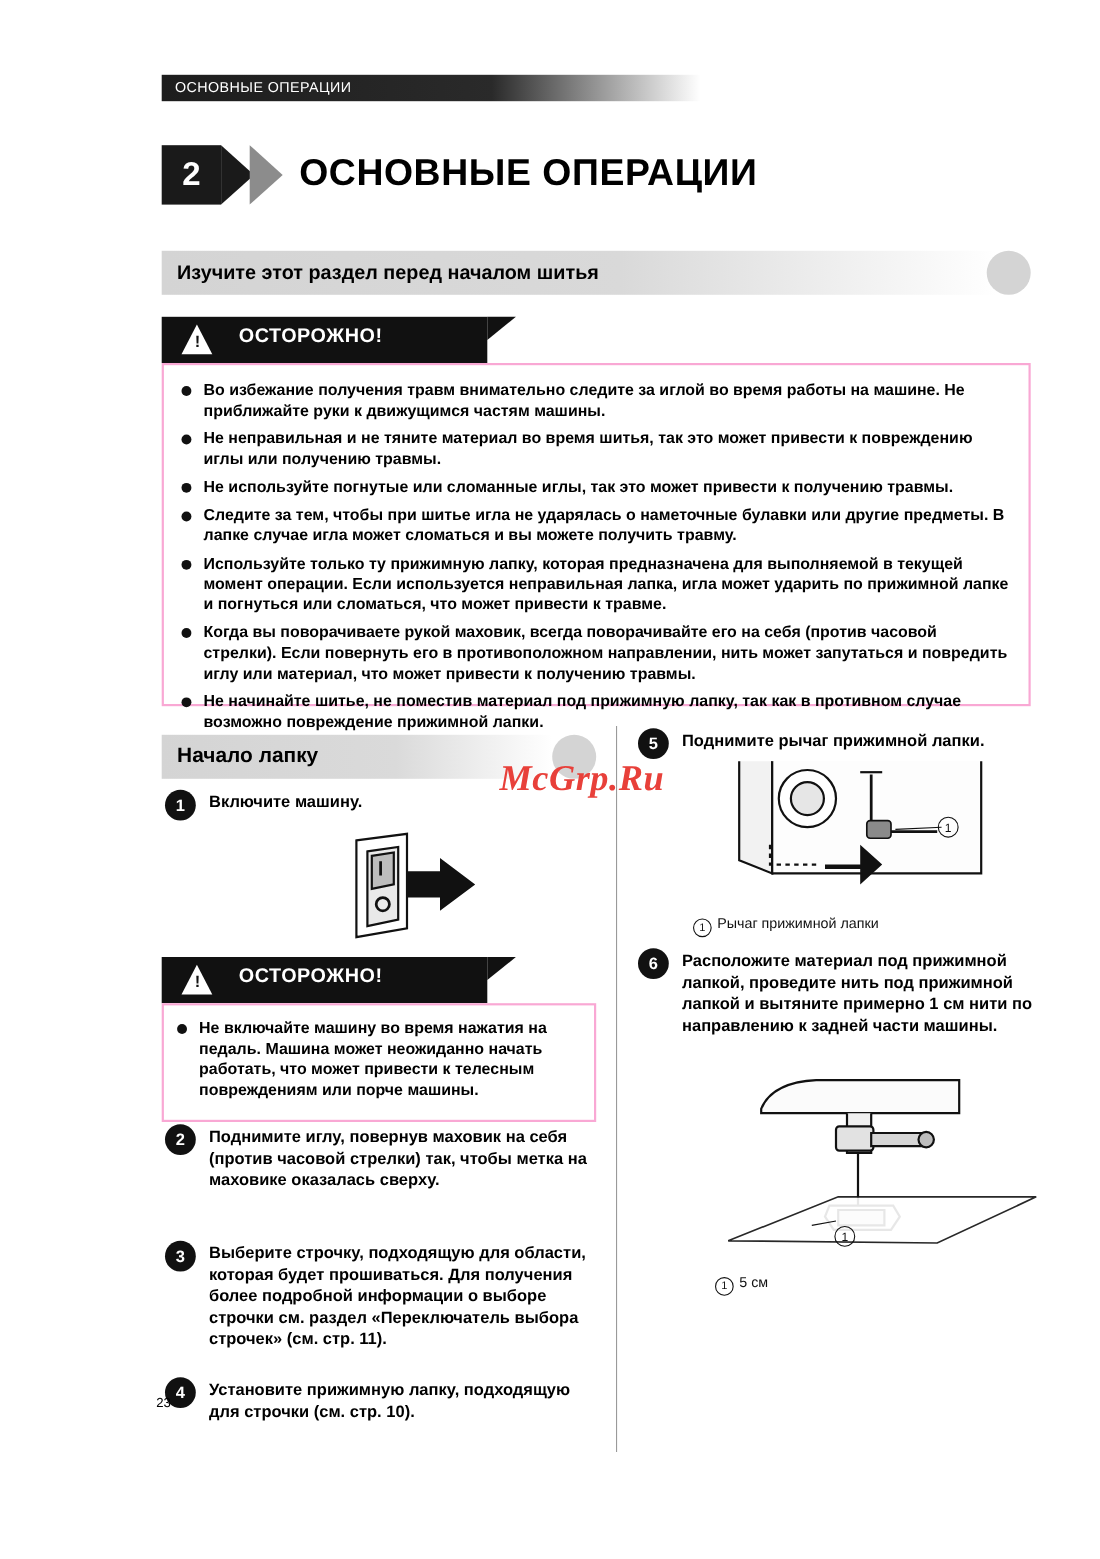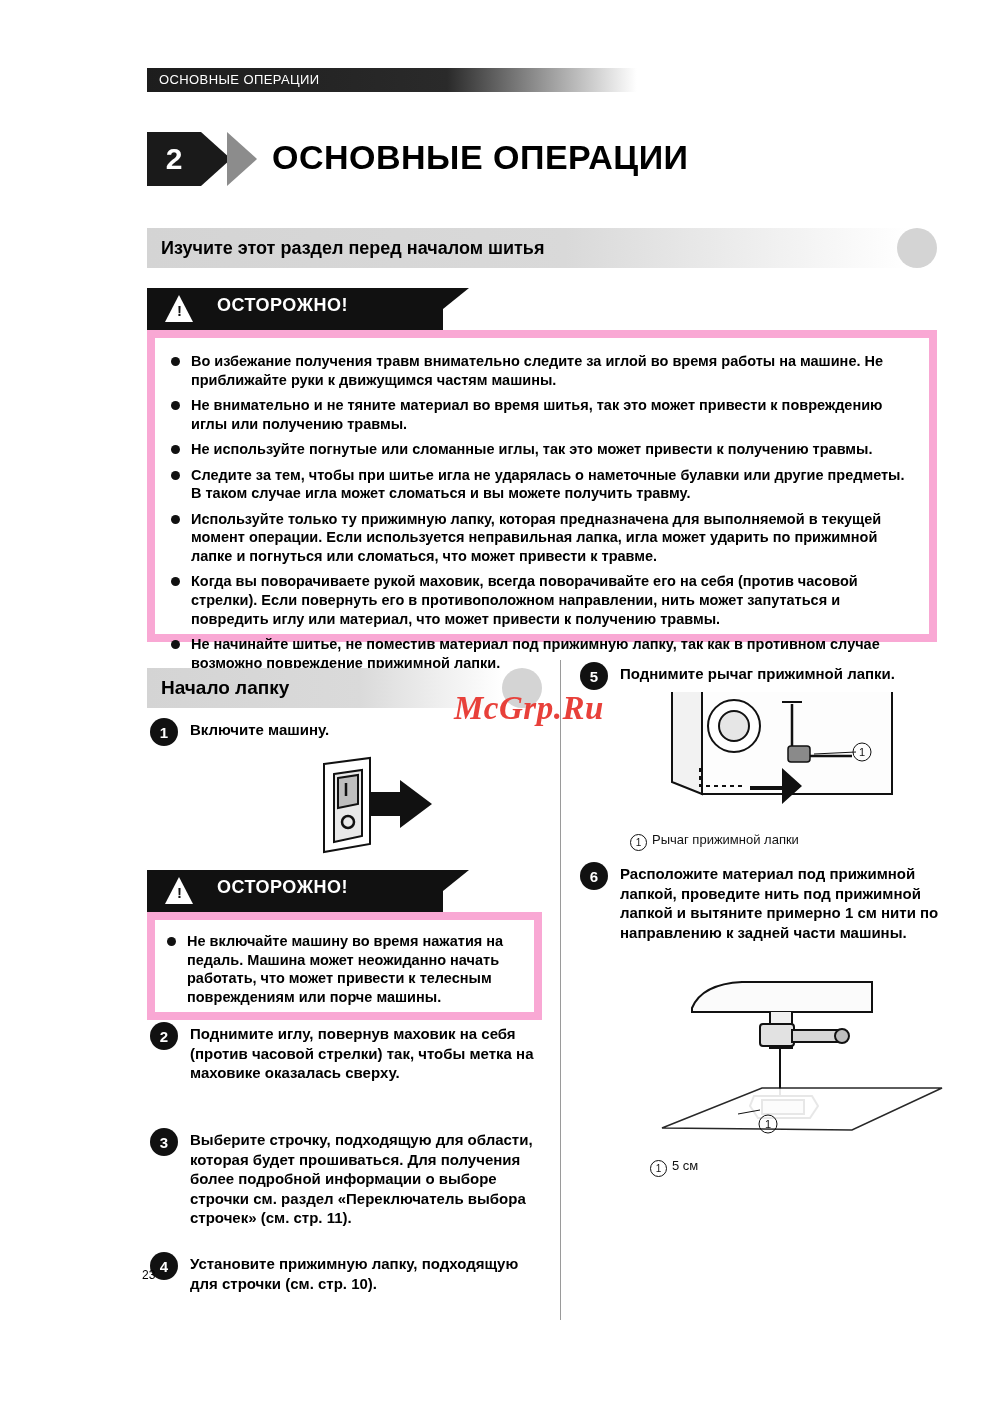--- a/index.html
+++ b/index.html
@@ -169,21 +169,21 @@
     position: absolute;
     top: 7px;
     font-size: 18px;
     font-weight: bold;
     color: #fff;
     letter-spacing: 0.5px;
   }
 
   .caution-box {
     position: absolute;
-    border: 8px solid #f9a8d4;
+    border: 2px solid #f9a8d4;
     box-sizing: border-box;
     background: #fff;
   }
 
   ul.bullets {
     list-style: none;
     margin: 0;
     padding: 0;
   }
   ul.bullets li {
@@ -335,23 +335,23 @@
     <div class="body" style="width:296px;"></div>
     <div class="tail" style="left:296px;"></div>
     <div class="tri"></div>
     <div class="tri-excl">!</div>
     <div class="word" style="left:70px;">ОСТОРОЖНО!</div>
   </div>
 
   <div class="caution-box" style="left:105px; top:330px; width:790px; height:312px;">
     <ul class="bullets" style="padding:14px 18px 0 10px;">
       <li>Во избежание получения травм внимательно следите за иглой во время работы на машине. Не приближайте руки к движущимся частям машины.</li>
-      <li>Не внимательно и не тяните материал во время шитья, так это может привести к повреждению иглы или получению травмы.</li>
+      <li>Не неправильная и не тяните материал во время шитья, так это может привести к повреждению иглы или получению травмы.</li>
       <li>Не используйте погнутые или сломанные иглы, так это может привести к получению травмы.</li>
-      <li>Следите за тем, чтобы при шитье игла не ударялась о наметочные булавки или другие предметы. В таком случае игла может сломаться и вы можете получить травму.</li>
+      <li>Следите за тем, чтобы при шитье игла не ударялась о наметочные булавки или другие предметы. В лапке случае игла может сломаться и вы можете получить травму.</li>
       <li>Используйте только ту прижимную лапку, которая предназначена для выполняемой в текущей момент операции. Если используется неправильная лапка, игла может ударить по прижимной лапке и погнуться или сломаться, что может привести к травме.</li>
       <li>Когда вы поворачиваете рукой маховик, всегда поворачивайте его на себя (против часовой стрелки). Если повернуть его в противоположном направлении, нить может запутаться и повредить иглу или материал, что может привести к получению травмы.</li>
       <li>Не начинайте шитье, не поместив материал под прижимную лапку, так как в противном случае возможно повреждение прижимной лапки.</li>
     </ul>
   </div>
 
   <div class="col-divider"></div>
 
   <div class="subsec-bar">
     <div class="fill"></div>

